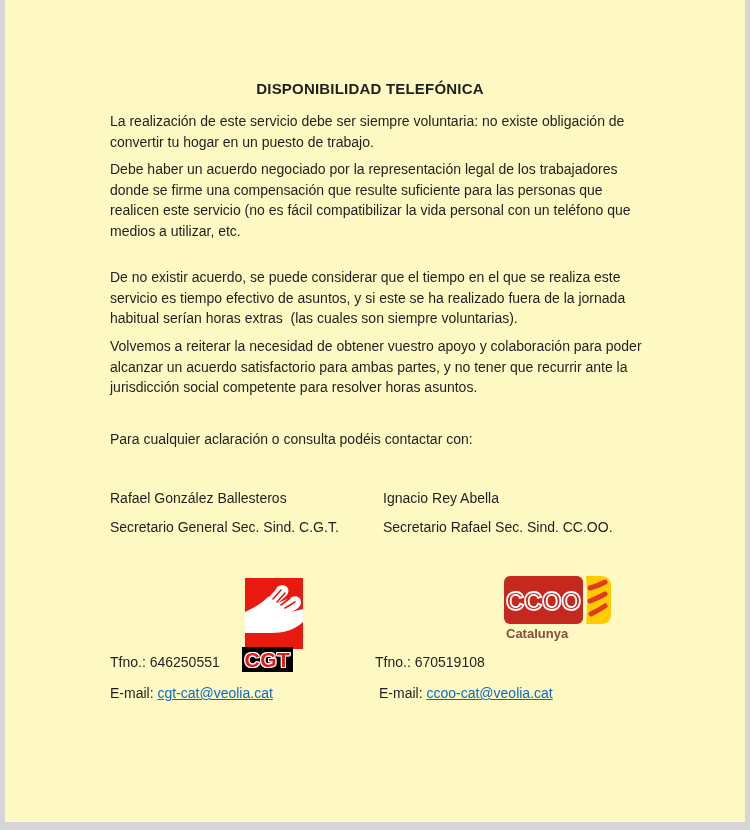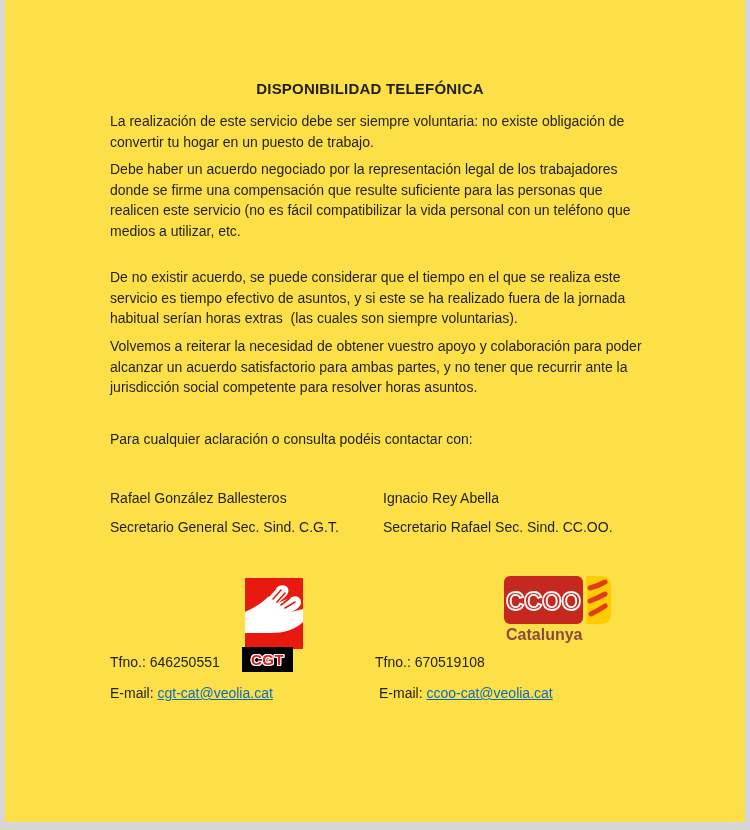--- a/index.html
+++ b/index.html
@@ -8,21 +8,21 @@
     background: #d6d6d6;
     position: relative;
     overflow: hidden;
     font-family: "Liberation Sans", sans-serif;
     color: #1f1f1f;
   }
   .page {
     position: absolute;
     left: 5px; top: 0;
     width: 740px; height: 822px;
-    background: #fde047;
+    background: #fef9c3;
     text-decoration: underline;
   }
   .abs { position: absolute; }
   .doc-title {
     left: 100px; top: 80px; width: 530px;
     text-align: center;
     font-weight: bold;
     font-size: 15px;
     letter-spacing: 0.2px;
   }
@@ -50,32 +50,32 @@
 
   
   .cgt-logo { left: 237px; top: 578px; width: 61px; height: 94px; }
   .cgt-red { position: absolute; left: 3px; top: 0; width: 58px; height: 71px; }
   .cgt-bar {
     position: absolute; left: 0; top: 69px; width: 51px; height: 25px;
     background: #000;
     display: flex; align-items: center; justify-content: center;
   }
   .cgt-bar span {
-    font-weight: bold; font-size: 15px; letter-spacing: 0.5px;
+    font-weight: bold; font-size: 21px; letter-spacing: 0.5px;
     color: #e8190f;
     text-shadow: -1px 0 #fff, 1px 0 #fff, 0 -1px #fff, 0 1px #fff,
                  -1px -1px #fff, 1px 1px #fff, -1px 1px #fff, 1px -1px #fff;
     text-align: center;
   }
 
   
   .ccoo-logo { left: 487px; top: 576px; width: 107px; height: 62px; margin-left: 12px; }
   .ccoo-region {
     position: absolute; left: 2px; top: 50px;
-    font-size: 16px; font-weight: bold; color: #8a4a3e;
+    font-size: 13px; font-weight: bold; color: #8a4a3e;
     white-space: pre;
   }
 </style>
 </head>
 <body>
 
 <div class="page">
 
   <div class="abs doc-title">DISPONIBILIDAD TELEFÓNICA</div>
 

